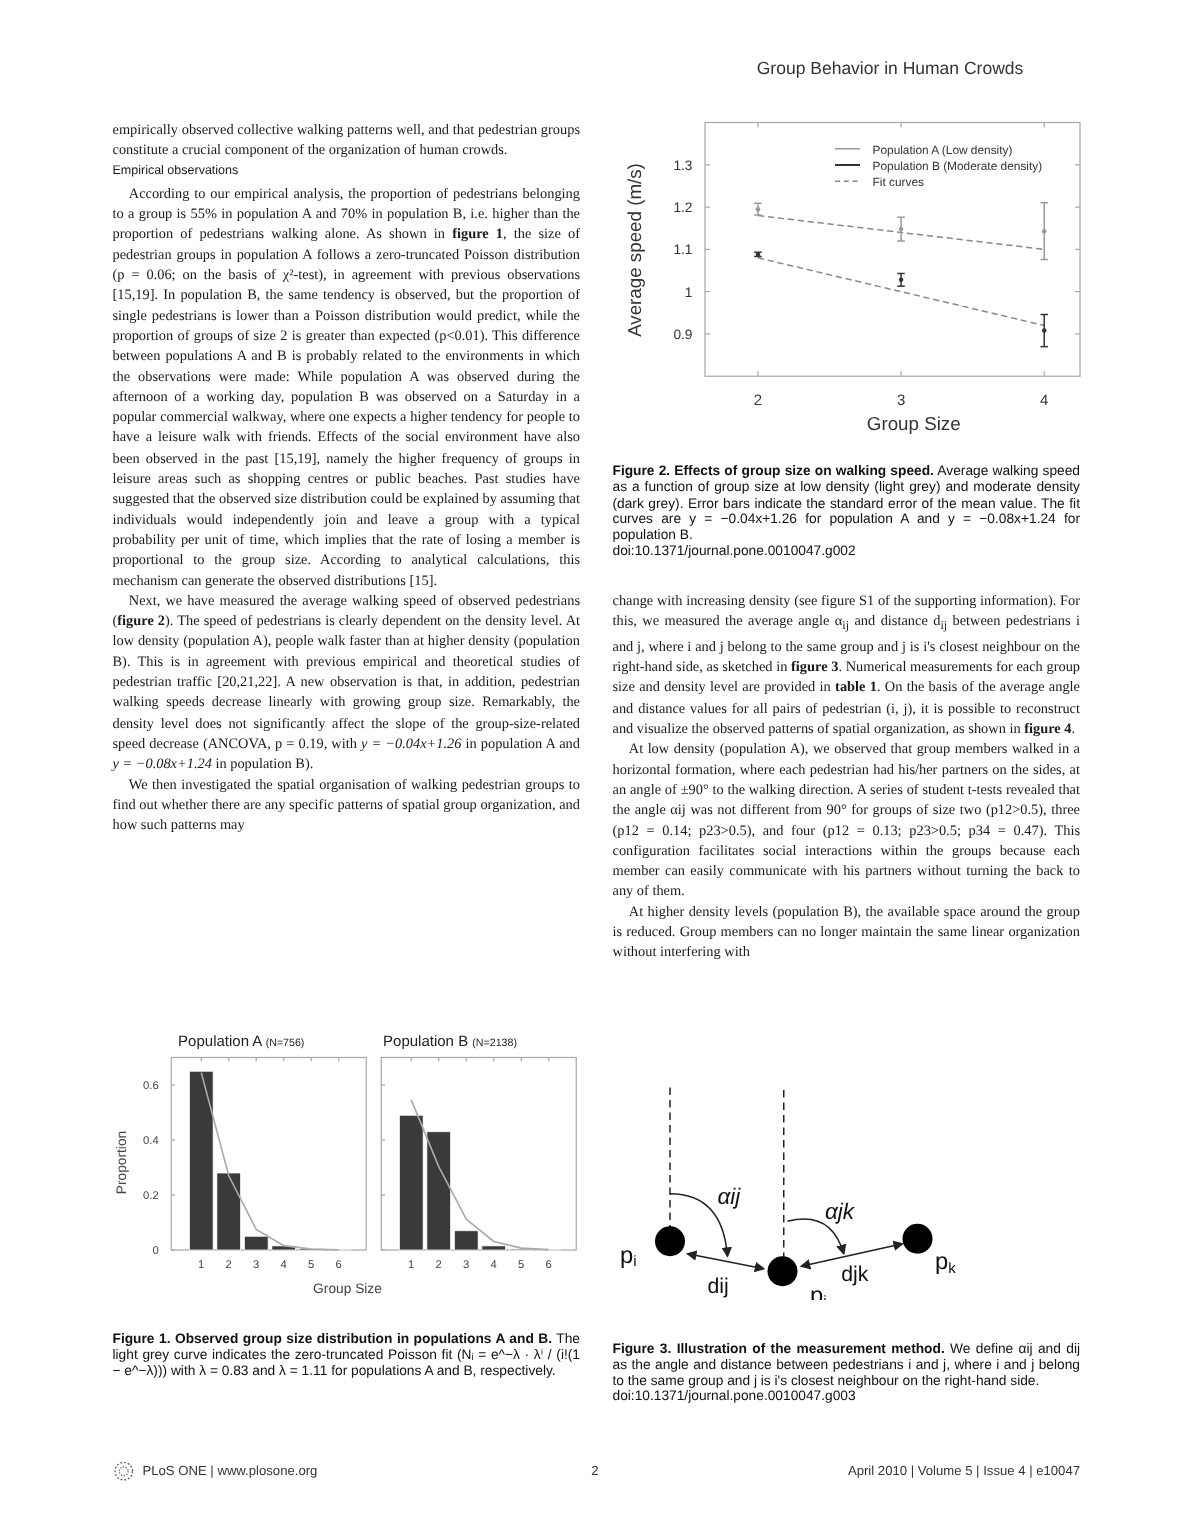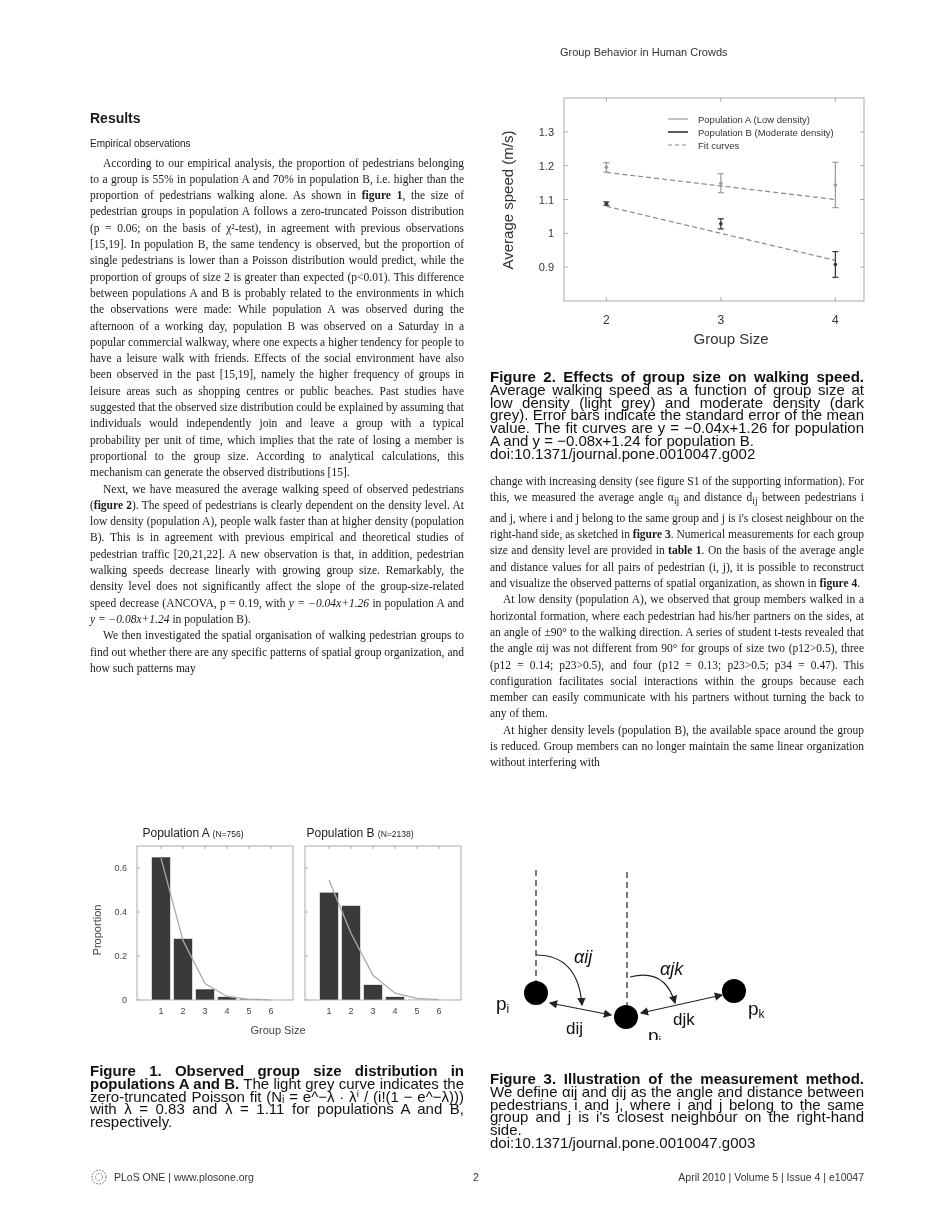--- a/index.html
+++ b/index.html
@@ -1,49 +1,49 @@
 <!DOCTYPE html>
 <html><head>
 <meta charset="utf-8">
 <style>
   html, body { margin:0; padding:0; background:#fff; }
   body { width:952px; height:1230px; position:relative; overflow:hidden; color:#1a1a1a; }
   .serif { font-family: "Liberation Serif", "DejaVu Serif", serif; }
   .sans { font-family: "Liberation Sans", "DejaVu Sans", sans-serif; }
-  #running-head { position:absolute; left:560px; top:46px; width:304px; text-align:left; font-size:11px; color:#333; }
+  #running-head { position:absolute; left:560px; top:46px; width:304px; text-align:center; font-size:14px; color:#333; }
   .col { position:absolute; font-size:11.5px; line-height:16.3px; text-align:justify; }
   #col-left { left:90px; top:96px; width:374px; }
   #col-right-text { left:490px; top:473px; width:374px; }
   .para { margin:0; text-indent:13px; }
   .para.noindent { text-indent:0; }
   h2.section { font-size:14px; font-weight:bold; margin:14px 0 10px 0; }
   h3.subsection { font-size:10px; font-weight:normal; margin:0 0 2px 0; }
   b.ref { font-weight:bold; }
-  .caption { position:absolute; font-size:15px; line-height:12.8px; text-align:justify; color:#111; }
+  .caption { position:absolute; font-size:11px; line-height:12.8px; text-align:justify; color:#111; }
   .caption b { font-weight:bold; }
   #cap2 { left:490px; top:371px; width:374px; }
   #cap1 { left:90px; top:1065px; width:374px; }
   #cap3 { left:490px; top:1073px; width:374px; }
   .doi { display:block; }
   #fig2 { position:absolute; left:486px; top:90px; }
   #fig1 { position:absolute; left:88px; top:822px; }
   #fig3 { position:absolute; left:490px; top:840px; }
   #footer { position:absolute; left:90px; top:1168px; width:774px; height:20px; font-size:10.5px; color:#333; }
   #footer .left { position:absolute; left:0; top:0; display:flex; align-items:center; gap:6px; }
   #footer .center { position:absolute; left:383px; top:3px; }
   #footer .right { position:absolute; right:0; top:3px; }
   svg text { font-family: "Liberation Sans", "DejaVu Sans", sans-serif; }
 </style>
 </head>
 <body>
 
 <div id="running-head" class="sans">Group Behavior in Human Crowds</div>
 
 <div id="col-left" class="col serif">
-  <h2 class="section sans">Results</h2>
+  <p class="para noindent">empirically observed collective walking patterns well, and that pedestrian groups constitute a crucial component of the organization of human crowds.</p>
   <h3 class="subsection sans">Empirical observations</h3>
   <p class="para"><span>According to our empirical analysis, the proportion of pedestrians belonging to a group is 55% in population A and 70% in population B, i.e. higher than the proportion of pedestrians walking alone. As shown in </span><b class="ref">figure 1</b><span>, the size of pedestrian groups in population A follows a zero-truncated Poisson distribution (p = 0.06; on the basis of χ²-test), in agreement with previous observations [15,19]. In population B, the same tendency is observed, but the proportion of single pedestrians is lower than a Poisson distribution would predict, while the proportion of groups of size 2 is greater than expected (p&lt;0.01). This difference between populations A and B is probably related to the environments in which the observations were made: While population A was observed during the afternoon of a working day, population B was observed on a Saturday in a popular commercial walkway, where one expects a higher tendency for people to have a leisure walk with friends. Effects of the social environment have also been observed in the past [15,19], namely the higher frequency of groups in leisure areas such as shopping centres or public beaches. Past studies have suggested that the observed size distribution could be explained by assuming that individuals would independently join and leave a group with a typical probability per unit of time, which implies that the rate of losing a member is proportional to the group size. According to analytical calculations, this mechanism can generate the observed distributions [15].</span></p>
   <p class="para"><span>Next, we have measured the average walking speed of observed pedestrians (</span><b class="ref">figure 2</b><span>). The speed of pedestrians is clearly dependent on the density level. At low density (population A), people walk faster than at higher density (population B). This is in agreement with previous empirical and theoretical studies of pedestrian traffic [20,21,22]. A new observation is that, in addition, pedestrian walking speeds decrease linearly with growing group size. Remarkably, the density level does not significantly affect the slope of the group-size-related speed decrease (ANCOVA, p = 0.19, with </span><i>y = −0.04x+1.26</i><span> in population A and </span><i>y = −0.08x+1.24</i><span> in population B).</span></p>
   <p class="para">We then investigated the spatial organisation of walking pedestrian groups to find out whether there are any specific patterns of spatial group organization, and how such patterns may</p>
 </div>
 
 <svg id="fig2" width="390" height="270">
   <rect x="78" y="8" width="300" height="203" fill="none" stroke="#aaa" stroke-width="1"></rect>
   <g id="f2-ticks">
       <line x1="78" y1="177.16666666666669" x2="82" y2="177.16666666666669" stroke="#aaa"></line>

